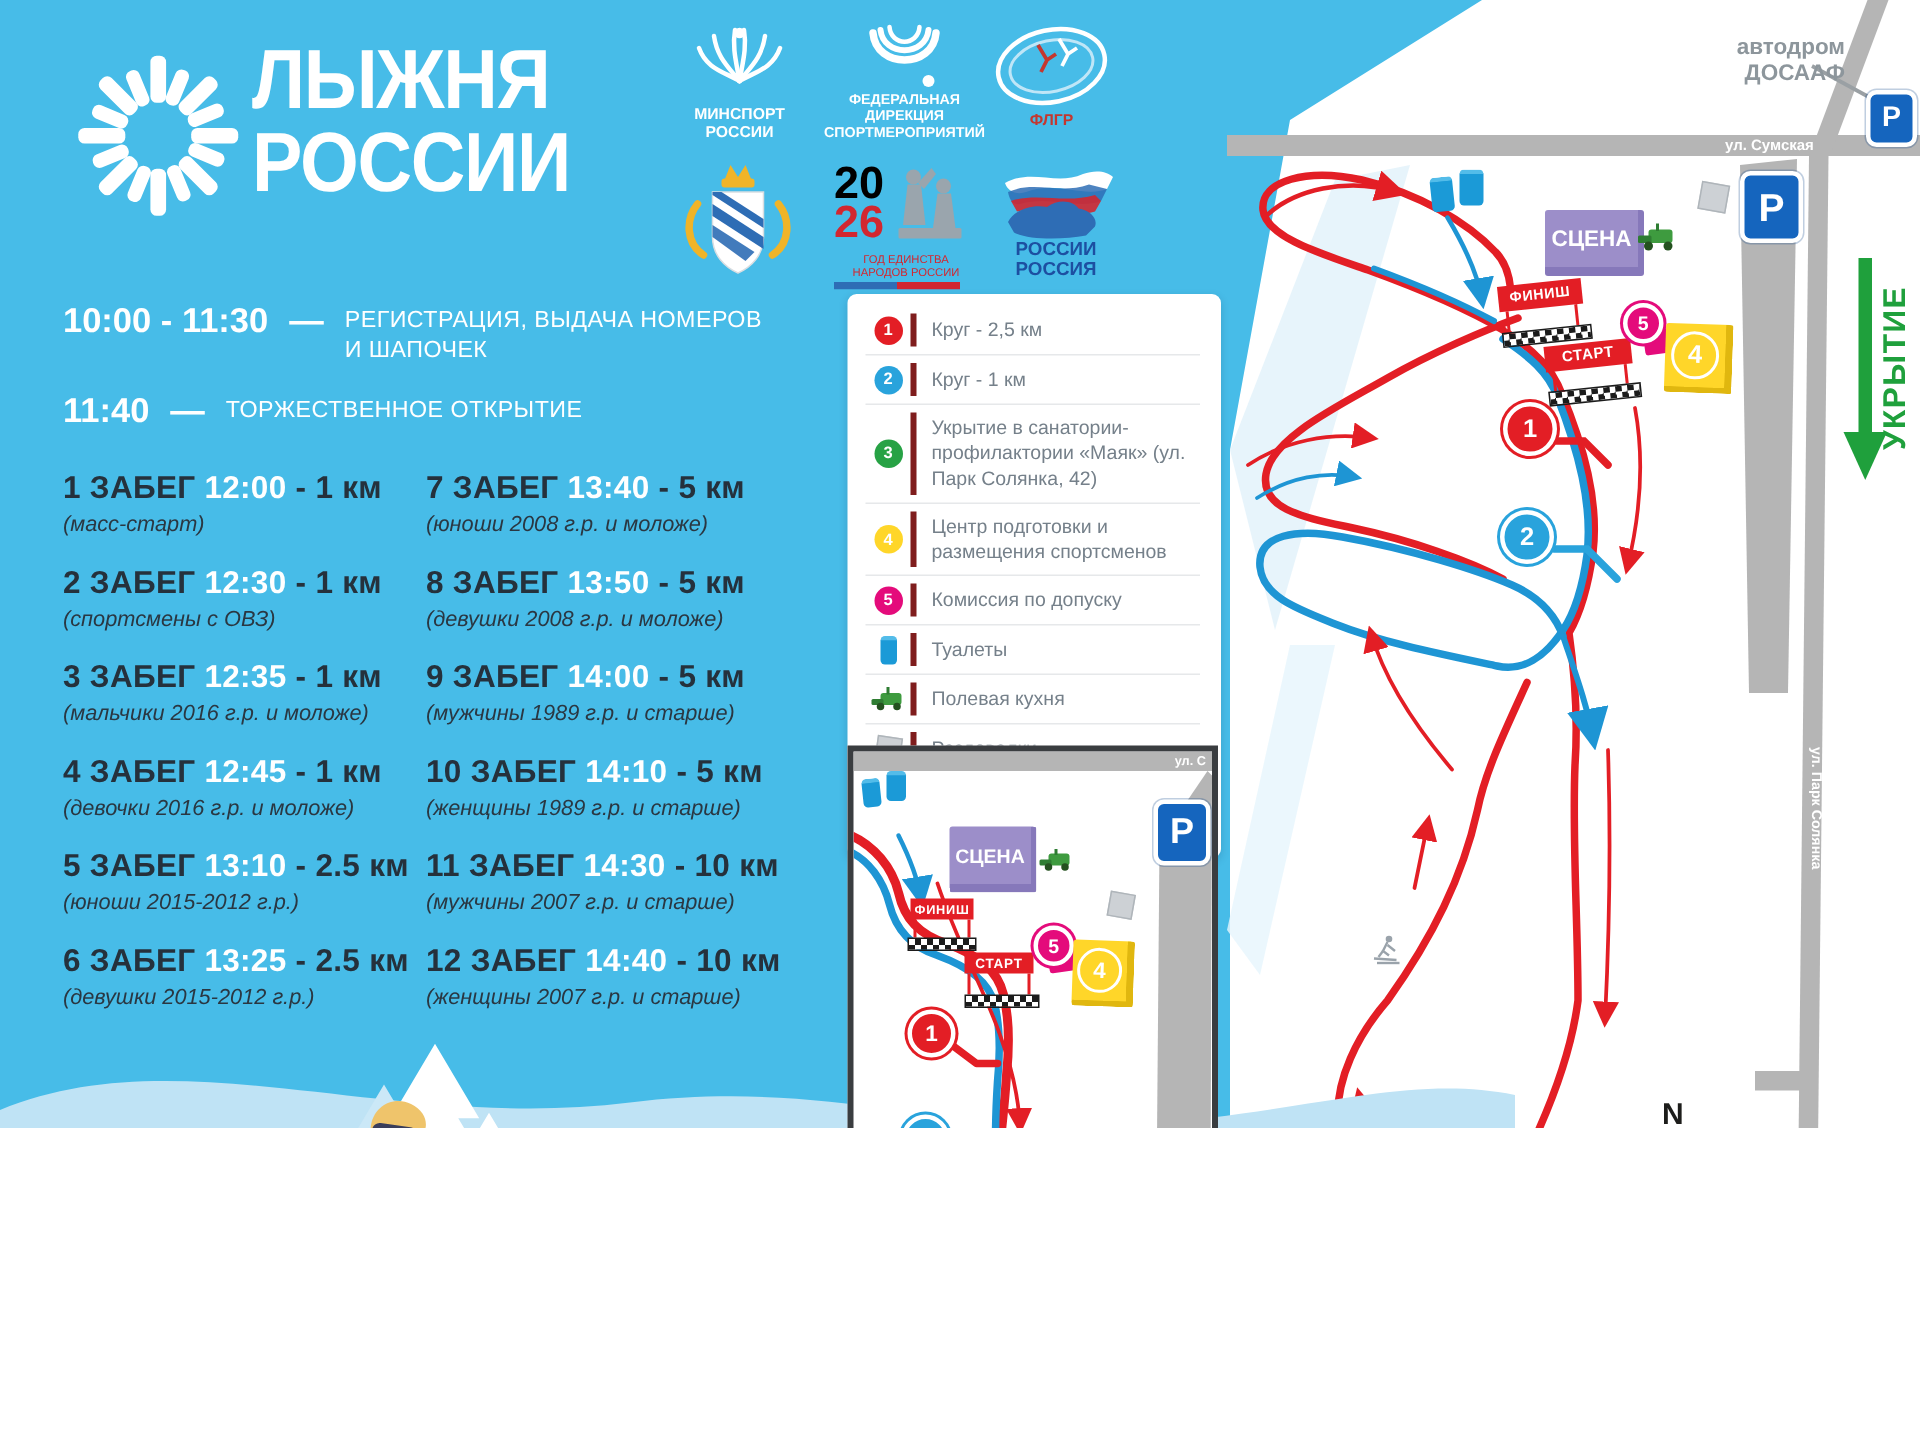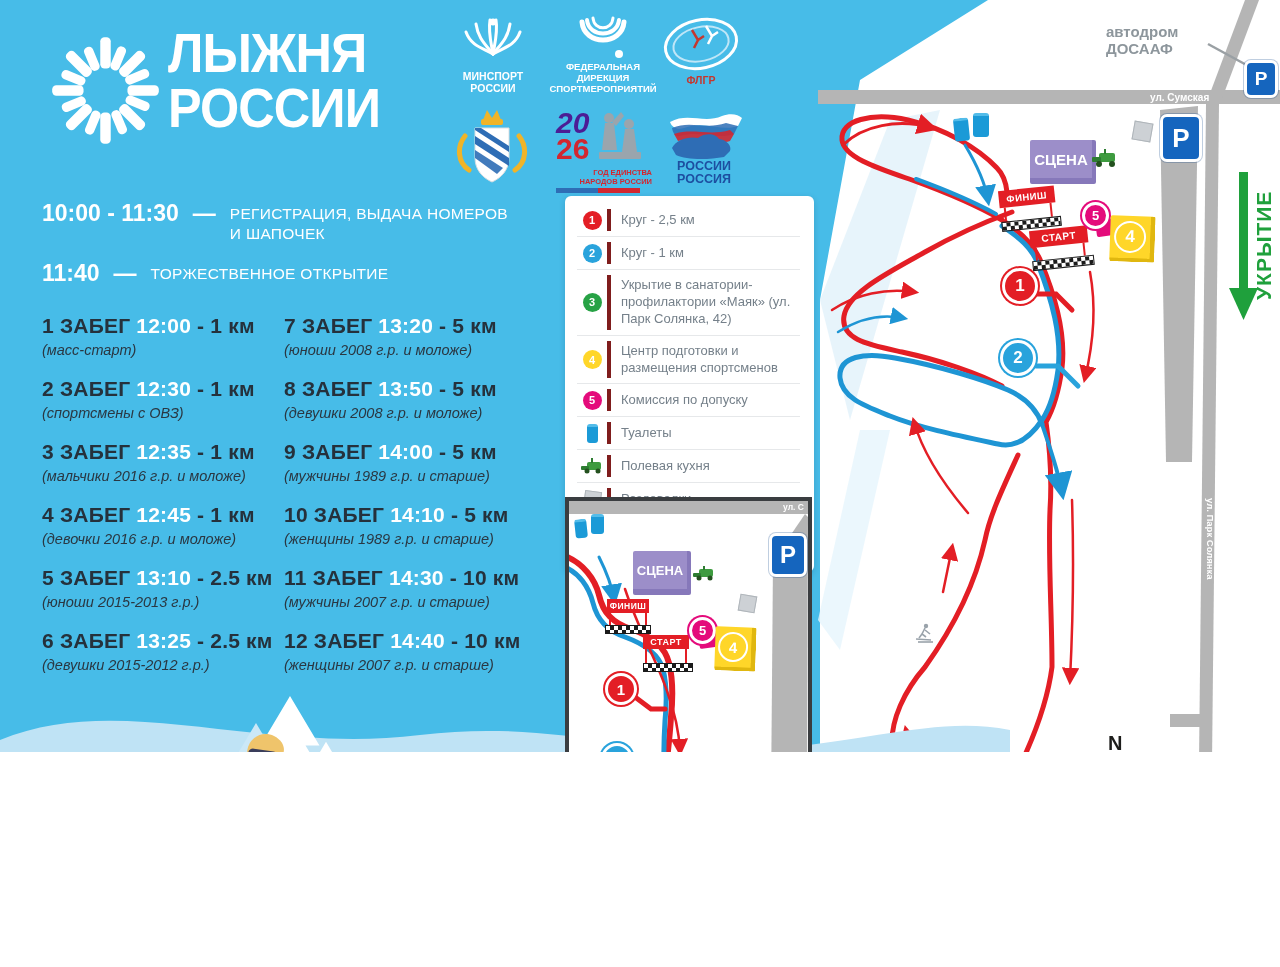--- a/index.html
+++ b/index.html
@@ -10,22 +10,22 @@
 
   
   .title{left:168px;top:26px;color:#fff;font-weight:800;font-size:56px;line-height:0.98;
          letter-spacing:-1px;transform:scaleX(0.9);transform-origin:left top;}
   .sun-logo{left:48px;top:28px;}
 
   .partner{color:#fff;text-align:center;font-weight:700;}
   .partner .cap{font-size:10.5px;line-height:1.15;}
   .cap-flgr{color:#C4372F;font-weight:800;font-size:13px;}
   .y2026-num{font-weight:800;font-size:30px;line-height:0.85;}
-  .n20{color:#4c1d95;font-style:italic;} .n26{color:#D22730;}
-  .y2026-cap{color:#D22730;font-size:7.5px;font-weight:700;line-height:1.2;text-align:right;}
+  .n20{color:#000000;} .n26{color:#D22730;}
+  .y2026-cap{color:#D22730;font-size:7.5px;font-weight:400;line-height:1.2;text-align:center;}
   .er-cap{color:#1D4FA1;font-weight:800;font-size:12.5px;line-height:1.05;text-align:center;}
 
   
   .sched{left:42px;top:200px;color:#fff;}
   .sched-row{display:flex;align-items:flex-start;margin-bottom:16px;}
   .sched-time{font-size:23px;font-weight:800;white-space:nowrap;}
   .sched-dash{font-size:23px;font-weight:800;margin:0 14px;}
   .sched-lines{font-size:15.5px;font-weight:400;line-height:1.3;padding-top:4px;letter-spacing:0.3px;}
 
   
@@ -63,21 +63,21 @@
   .scene{background:#9C8EC9;border-right:4px solid #8678BA;border-bottom:6px solid #8678BA;
          border-radius:2px;color:#fff;font-weight:800;display:flex;align-items:center;justify-content:center;}
   .ybox{background:#FFD629;border-right:5px solid #E0B70F;border-bottom:4px solid #E0B70F;border-radius:2px;
         display:flex;align-items:center;justify-content:center;}
   .ycirc{border:2.5px solid #fff;border-radius:50%;color:#fff;font-weight:800;
          display:flex;align-items:center;justify-content:center;}
   .toilet{background:#1B9AD7;border-radius:3px;border-top:3px solid #53BCE9;}
   .locker{background:#CDD1D5;border:1px solid #AFB5BA;}
   .msq{background:#E40B7B;border-radius:2px;}
   .street{color:#fff;font-weight:700;white-space:nowrap;}
-  .autodrom{color:#8D969C;font-weight:800;font-size:15px;line-height:1.1;text-align:left;}
+  .autodrom{color:#8D969C;font-weight:800;font-size:15px;line-height:1.1;text-align:right;}
   .ukrytie-t{color:#1FA03C;font-weight:800;font-size:21px;letter-spacing:1px;white-space:nowrap;
              transform:rotate(-90deg);transform-origin:0 0;}
   .g3circ{background:#fff;border:3px solid #27A245;border-radius:50%;color:#27A245;font-weight:800;
           display:flex;align-items:center;justify-content:center;}
   .g3sq{background:#27A245;border-radius:2px;}
   .compass-letter{position:absolute;color:#1d1d1b;font-weight:800;font-size:20px;}
 
   
   .inset{left:565px;top:497px;width:247px;height:306px;background:#fff;border:4px solid #3A3D40;
          box-sizing:border-box;overflow:hidden;}
@@ -358,28 +358,28 @@
   <div class="abs race" style="left:42px;top:440px;">
     <div class="race-l1"><span>3 ЗАБЕГ</span> <span class="t">12:35</span> <span>- 1 км</span></div>
     <div class="race-desc">(мальчики 2016 г.р. и моложе)</div>
   </div>
   <div class="abs race" style="left:42px;top:503px;">
     <div class="race-l1"><span>4 ЗАБЕГ</span> <span class="t">12:45</span> <span>- 1 км</span></div>
     <div class="race-desc">(девочки 2016 г.р. и моложе)</div>
   </div>
   <div class="abs race" style="left:42px;top:566px;">
     <div class="race-l1"><span>5 ЗАБЕГ</span> <span class="t">13:10</span> <span>- 2.5 км</span></div>
-    <div class="race-desc">(юноши 2015-2013 г.р.)</div>
+    <div class="race-desc">(юноши 2015-2012 г.р.)</div>
   </div>
   <div class="abs race" style="left:42px;top:629px;">
     <div class="race-l1"><span>6 ЗАБЕГ</span> <span class="t">13:25</span> <span>- 2.5 км</span></div>
     <div class="race-desc">(девушки 2015-2012 г.р.)</div>
   </div>
   <div class="abs race" style="left:284px;top:314px;">
-    <div class="race-l1"><span>7 ЗАБЕГ</span> <span class="t">13:20</span> <span>- 5 км</span></div>
+    <div class="race-l1"><span>7 ЗАБЕГ</span> <span class="t">13:40</span> <span>- 5 км</span></div>
     <div class="race-desc">(юноши 2008 г.р. и моложе)</div>
   </div>
   <div class="abs race" style="left:284px;top:377px;">
     <div class="race-l1"><span>8 ЗАБЕГ</span> <span class="t">13:50</span> <span>- 5 км</span></div>
     <div class="race-desc">(девушки 2008 г.р. и моложе)</div>
   </div>
   <div class="abs race" style="left:284px;top:440px;">
     <div class="race-l1"><span>9 ЗАБЕГ</span> <span class="t">14:00</span> <span>- 5 км</span></div>
     <div class="race-desc">(мужчины 1989 г.р. и старше)</div>
   </div>

